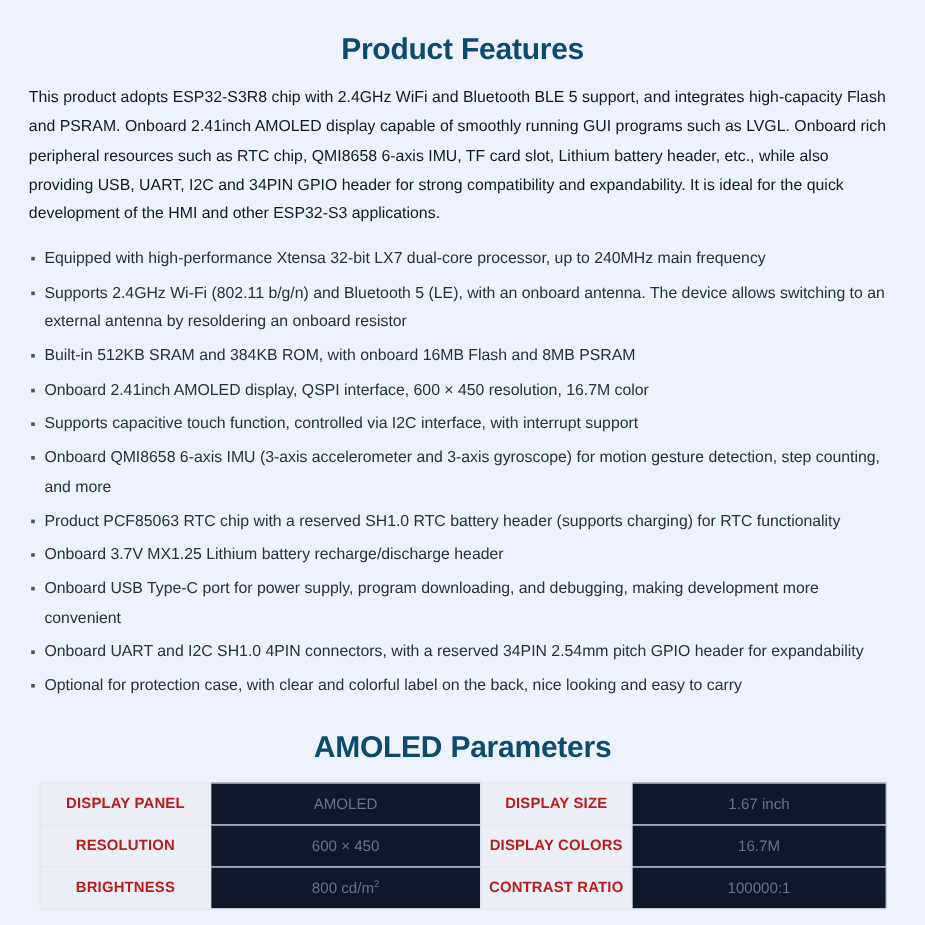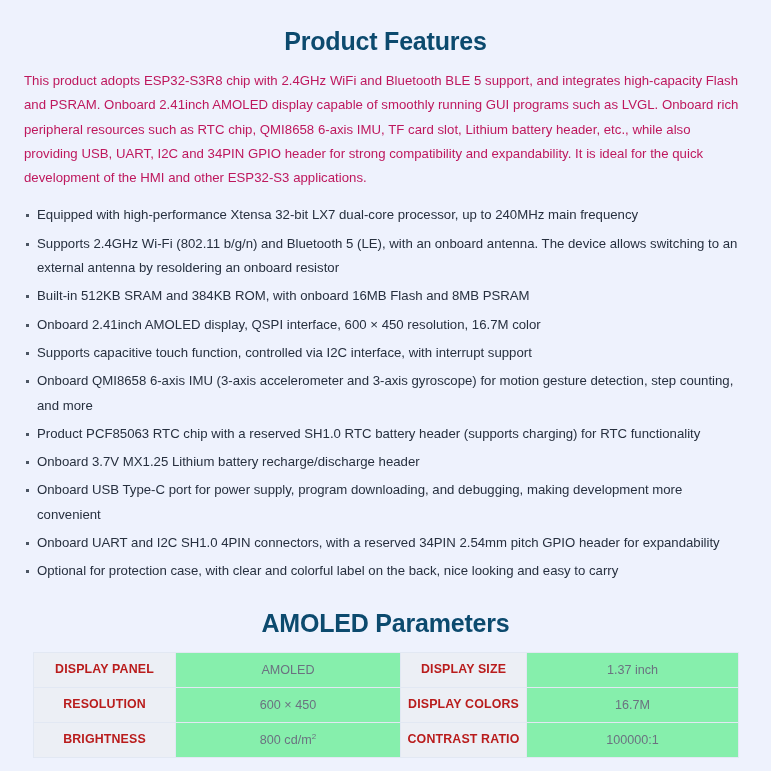--- a/index.html
+++ b/index.html
@@ -42,21 +42,21 @@
     margin: 0;
     padding-top: 20px;
     padding-bottom: 14px;
   }
 
   
   .intro {
     margin: 0 24px 0 24px;
     font-size: 13.2px;
     line-height: 24.3px;
-    color: #be185d;
+    color: #0f172a;
     text-align: left;
     letter-spacing: 0.02px;
   }
 
   
   .feature-list {
     list-style: none;
     margin: 13px 0 0 0;
     padding: 0 26px 0 22px;
   }
@@ -98,21 +98,21 @@
   }
   td.lbl {
     background: #eceff5;
     color: #b91c1c;
     font-weight: bold;
     font-size: 12.4px;
     line-height: 15px;
     letter-spacing: 0.15px;
   }
   td.val {
-    background: #86efac;
+    background: #0f172a;
     color: #6b7280;
     font-size: 12.6px;
     line-height: 16px;
     font-weight: normal;
   }
   col.c-lbl1 { width: 142px; }
   col.c-val1 { width: 225px; }
   col.c-lbl2 { width: 126px; }
   col.c-val2 { width: 212px; }
   sup { font-size: 8px; vertical-align: super; line-height: 0; }
@@ -148,21 +148,21 @@
         <col class="c-lbl1">
           <col class="c-val1">
           <col class="c-lbl2">
           <col class="c-val2">
       </colgroup>
       <tbody id="params-body">
           <tr>
             <td class="lbl">DISPLAY PANEL</td>
             <td class="val">AMOLED</td>
             <td class="lbl">DISPLAY SIZE</td>
-            <td class="val">1.37 inch</td>
+            <td class="val">1.67 inch</td>
           </tr>
           <tr>
             <td class="lbl">RESOLUTION</td>
             <td class="val">600 × 450</td>
             <td class="lbl">DISPLAY COLORS</td>
             <td class="val">16.7M</td>
           </tr>
           <tr>
             <td class="lbl">BRIGHTNESS</td>
             <td class="val">800 cd/m<sup>2</sup></td>

